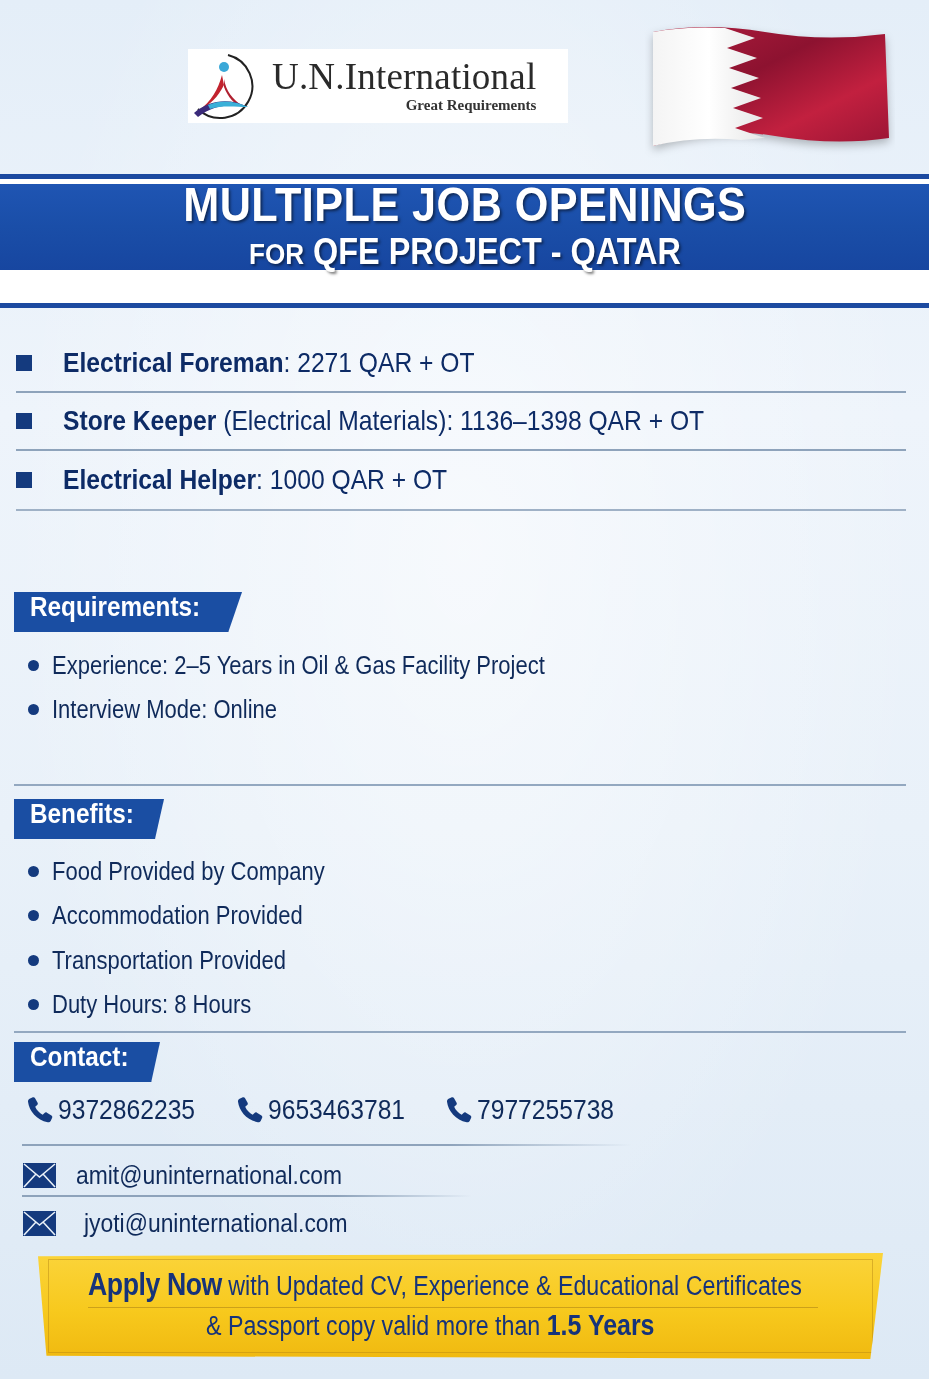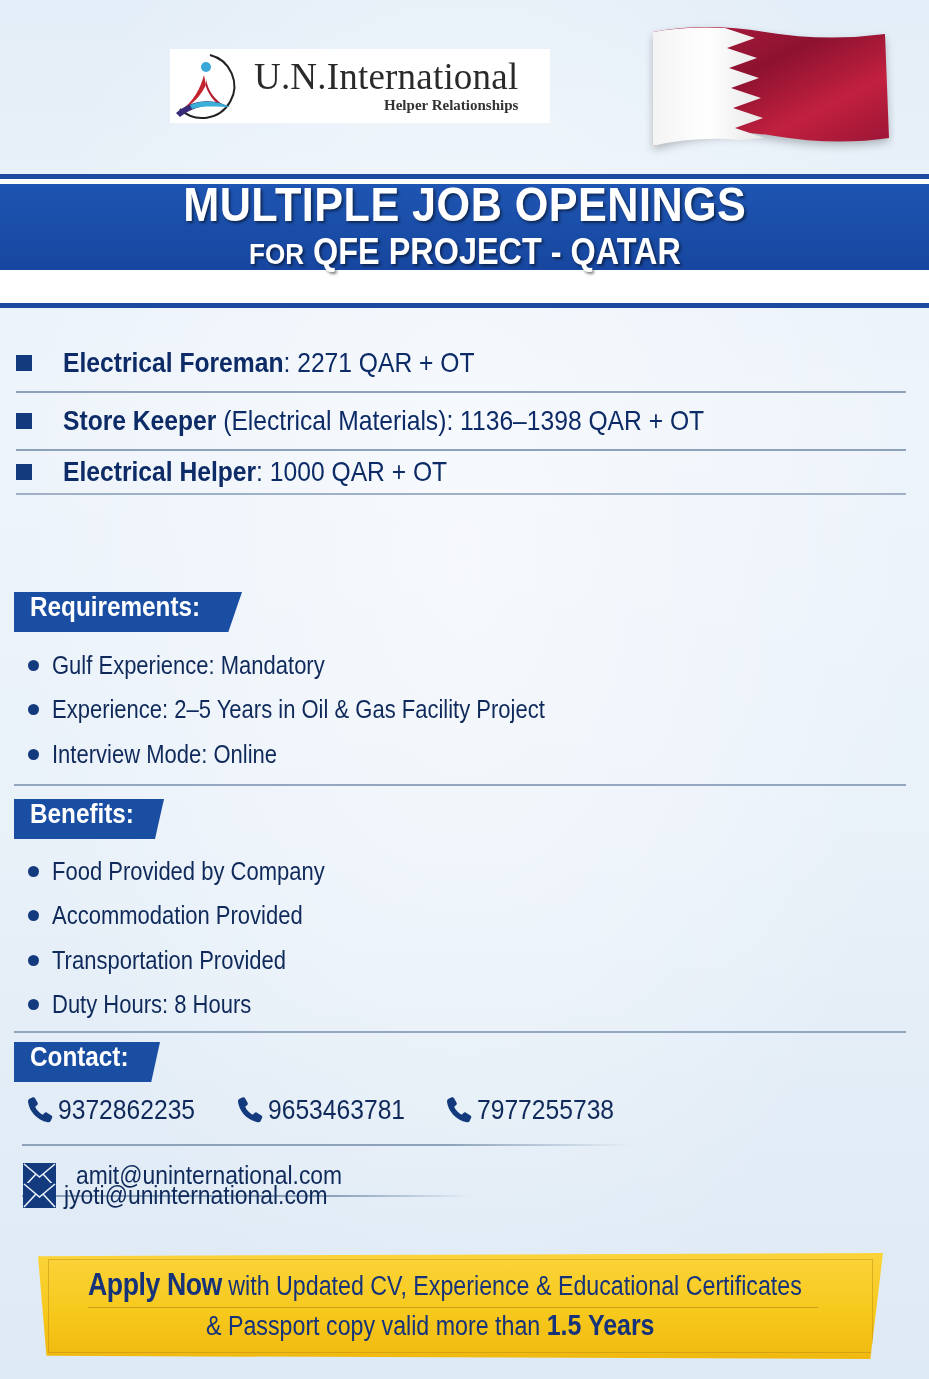--- a/index.html
+++ b/index.html
@@ -12,21 +12,21 @@
     }
     body::before {
       content: ""; position: absolute; inset: 0;
       background: radial-gradient(ellipse at 50% 40%, rgba(255,255,255,0.55), rgba(255,255,255,0) 70%);
       pointer-events: none;
     }
     .abs { position: absolute; }
 
     
     .logo-box {
-      left: 170px; top: 49px; width: 380px; height: 74px;
+      left: 188px; top: 49px; width: 380px; height: 74px;
       background: #ffffff;
       display: flex; align-items: center;
     }
     .logo-mark { width: 74px; height: 74px; position: relative; }
     .logo-text { margin-left: 10px; display: flex; flex-direction: column; }
     .logo-name {
       font-family: "Liberation Serif", "DejaVu Serif", serif;
       font-size: 37px; color: #2a2a2a; letter-spacing: 0.2px; line-height: 36px;
     }
     .logo-tag {
@@ -63,21 +63,21 @@
     }
     .banner-subtitle .small { font-size: 29px; }
 
     
     .jobs { left: 16px; top: 335px; width: 890px; }
     .job-row {
       height: 58px; display: flex; align-items: center;
       border-bottom: 2px solid #8ea3bb;
       gap: 17px;
     }
-    .job-row:last-child { border-bottom: 2px solid #9fb1c6; height: 44px; }
+    .job-row:last-child { border-bottom: 2px solid #9fb1c6; height: 60px; }
     .job-bullet { width: 16px; height: 16px; background: #143a7e; margin-right: 14px; flex: none; }
     .job-text {
       font-size: 28px; color: #0d2b66; white-space: nowrap;
       transform: scaleX(0.88); transform-origin: left center;
     }
     .job-title { font-weight: bold; }
     .job-note { font-weight: normal; }
 
     
     .section-tag {
@@ -148,21 +148,21 @@
       <path d="M40 6 A32 32 0 1 1 10 60" fill="none" stroke="#222" stroke-width="2"></path>
       <circle cx="36" cy="18" r="5" fill="#3aa8d8"></circle>
       <path d="M34 26 C30 40 24 52 10 62 C22 56 30 48 36 36 Z" fill="#c2232e"></path>
       <path d="M36 30 C38 42 44 50 56 58 C46 56 40 48 36 38 Z" fill="#b02030"></path>
       <path d="M6 64 C20 52 40 48 60 58 C44 54 24 56 10 68 Z" fill="#3a2a7a"></path>
       <path d="M20 56 C34 50 48 52 60 58 C48 58 34 56 22 60 Z" fill="#3ab0d8"></path>
     </svg>
   </div>
   <div class="logo-text">
     <span class="logo-name">U.N.International</span>
-    <span class="logo-tag">Helper Relationships</span>
+    <span class="logo-tag">Great Requirements</span>
   </div>
 </div>
 
 <div class="abs flag">
   <svg width="250" height="140" viewBox="0 0 250 140">
     <defs>
       <linearGradient id="maroonG" x1="0" y1="0" x2="1" y2="1">
         <stop offset="0" stop-color="#b21d3e"></stop>
         <stop offset="0.4" stop-color="#8d1230"></stop>
         <stop offset="0.7" stop-color="#c2203f"></stop>
@@ -211,24 +211,20 @@
     </span>
   </div>
 </div>
 
 <div class="abs section-tag" style="left:14px; top:592px; width:228px;">
   <span>Requirements:</span>
 </div>
 <ul class="abs bullet-list" style="left:28px; top:643px;">
   <li>
       <span class="dot"></span>
-      <span class="txt">Gulf Experience: Mandatory</span>
-    </li>
-  <li>
-      <span class="dot"></span>
       <span class="txt">Experience: 2–5 Years in Oil &amp; Gas Facility Project</span>
     </li>
   <li>
       <span class="dot"></span>
       <span class="txt">Interview Mode: Online</span>
     </li>
 </ul>
 <div class="abs hr" style="left:14px; top:784px; width:892px;"></div>
 
 <div class="abs section-tag" style="left:14px; top:799px; width:150px;">
@@ -282,21 +278,21 @@
 
 <div class="abs email-row" style="left:23px; top:1160px;gap:12px;">
   <svg viewBox="0 0 33 25">
     <rect x="0.5" y="0.5" width="32" height="24" fill="#143a7e" stroke="#143a7e"></rect>
     <path d="M1 1 L16.5 14 L32 1 M1 24 L13 11 M32 24 L20 11" fill="none" stroke="#e8f0f8" stroke-width="1.6"></path>
   </svg>
   <span class="addr">amit@uninternational.com</span>
 </div>
 <div class="abs hr" style="left:22px; top:1195px; width:450px; background: linear-gradient(90deg,#8ea3bb 70%, rgba(142,163,187,0));"></div>
 
-<div class="abs email-row" style="left:23px; top:1180px;">
+<div class="abs email-row" style="left:23px; top:1208px;gap:20px;">
   <svg viewBox="0 0 33 25">
     <rect x="0.5" y="0.5" width="32" height="24" fill="#143a7e" stroke="#143a7e"></rect>
     <path d="M1 1 L16.5 14 L32 1 M1 24 L13 11 M32 24 L20 11" fill="none" stroke="#e8f0f8" stroke-width="1.6"></path>
   </svg>
   <span class="addr">jyoti@uninternational.com</span>
 </div>
 
 <div class="abs apply">
   <div class="apply-inner"></div>
   <div class="apply-line1">

